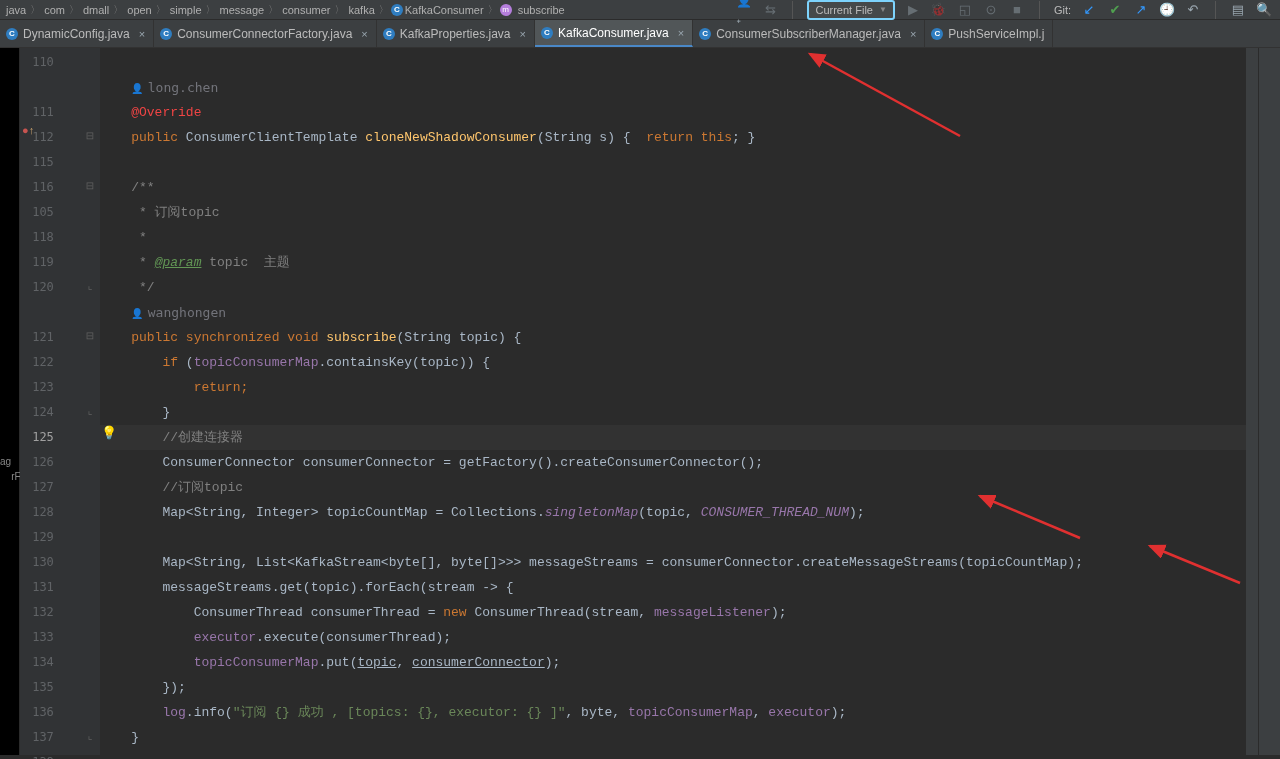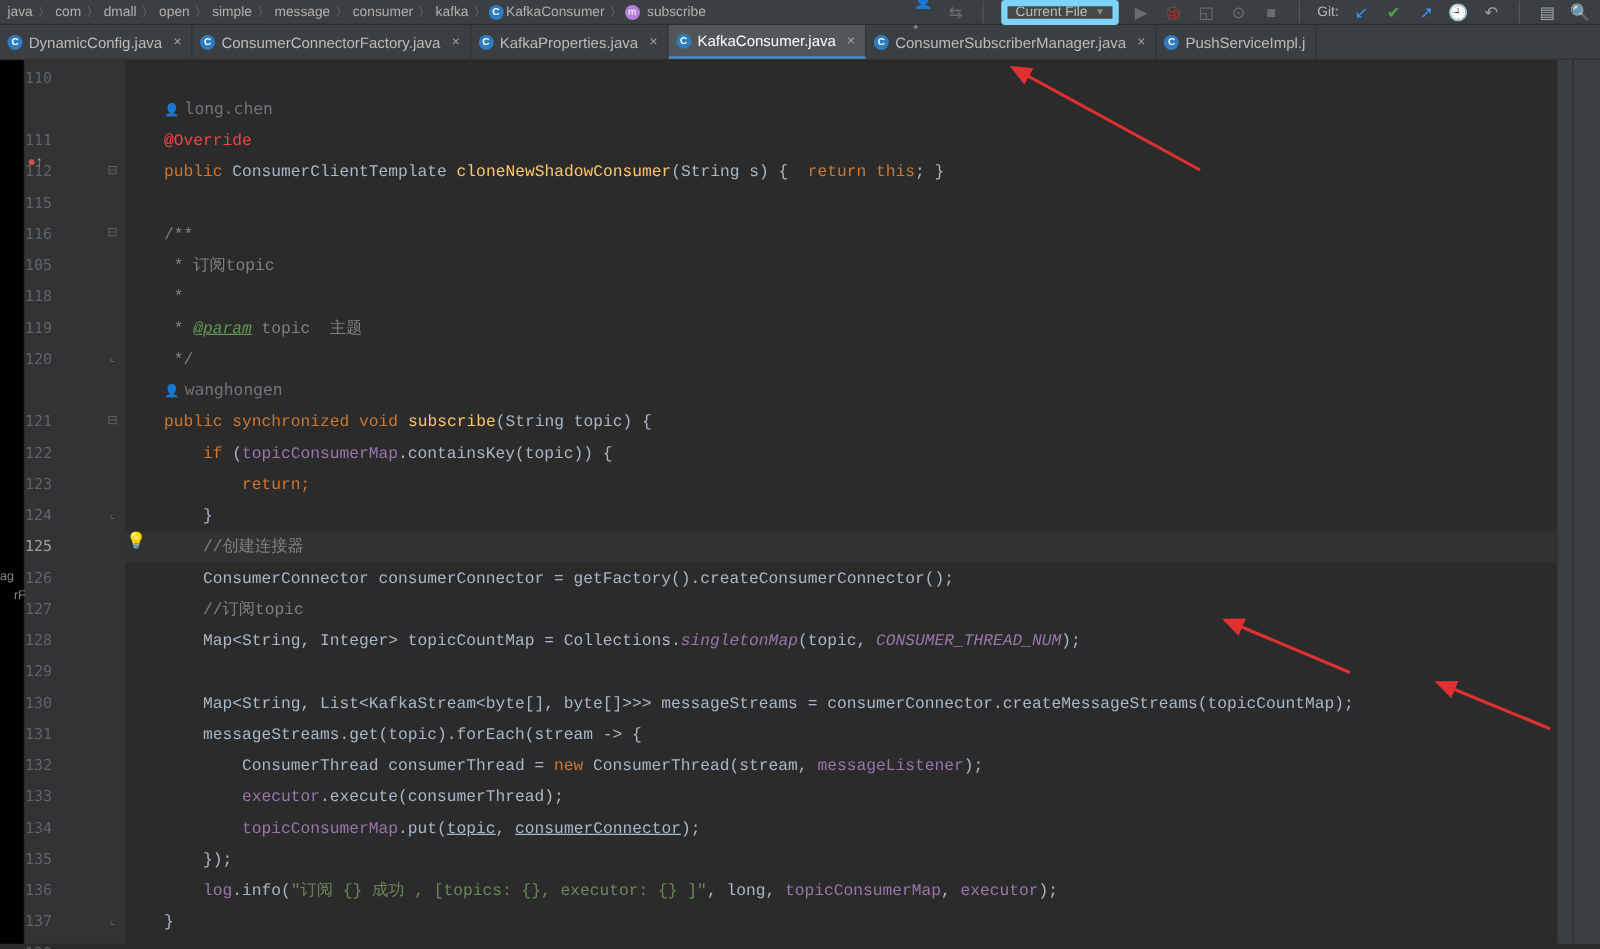--- a/index.html
+++ b/index.html
@@ -4,35 +4,35 @@
 <style>
   * { box-sizing: border-box; margin: 0; padding: 0; }
   html, body { width: 1280px; height: 759px; overflow: hidden; background:#2b2b2b; font-family: "Segoe UI", "Arial", sans-serif; font-size:12px; color:#a9b7c6; }
   .topbar { height:20px; background:#3c3f41; display:flex; align-items:center; border-bottom:1px solid #2b2b2b; }
   .breadcrumb { display:flex; align-items:center; padding:0 4px; flex:0 0 auto; }
   .crumb { display:flex; align-items:center; color:#b0b0b0; font-size:11px; padding:0 2px; cursor:default; }
   .chev { color:#808080; padding:0 2px; font-size:10px; }
   .method-badge { width:12px; height:12px; border-radius:6px; background:#b57edc; color:#fff; font-size:8px; line-height:12px; text-align:center; margin-right:4px; display:inline-block; }
   .nav-right { margin-left:auto; display:flex; align-items:center; gap:10px; padding-right:8px; }
   .nav-icon { width:16px; height:16px; display:flex; align-items:center; justify-content:center; color:#9aa7b0; cursor:pointer; font-size:13px; }
-  .run-config { background:#45494a; border:5px solid #7dd3fc; border-radius:3px; height:20px; display:flex; align-items:center; padding:0 6px; color:#bbb; font-size:11px; gap:6px; }
+  .run-config { background:#45494a; border:2px solid #7dd3fc; border-radius:3px; height:20px; display:flex; align-items:center; padding:0 6px; color:#bbb; font-size:11px; gap:6px; }
   .run-config .tri { font-size:8px; color:#888; }
   .disabled { opacity:.45; }
   .git-check { color:#50a050; }
   .git-arrow-in  { color:#3399ff; }
   .git-arrow-out { color:#3399ff; }
   .tabs { height:28px; background:#3c3f41; display:flex; align-items:stretch; border-bottom:1px solid #323232; }
   .tab { display:flex; align-items:center; padding:0 8px 0 6px; color:#bbbbbb; font-size:12px; border-right:1px solid #323232; gap:5px; cursor:pointer; position:relative; }
   .tab.active { background:#515658; color:#ffffff; border-bottom:2px solid #4a88c7; }
   .file-badge { width:12px; height:12px; border-radius:6px; background:#2f7dc0; color:#fff; font-size:8px; font-weight:bold; line-height:12px; text-align:center; display:inline-block; }
   .tab .close { color:#9aa7b0; font-size:11px; margin-left:4px; }
   .editor-area { display:flex; height:707px; }
   .left-rail { width:20px; background:#000000; border-right:1px solid #2b2b2b; display:flex; flex-direction:row; align-items:center; color:#888; font-size:10px; }
   .left-rail .txt { writing-mode: horizontal-tb; margin-top:120px; }
-  .gutter { width:60px; background:#313335; text-align:left; padding-top:2px; position:relative; }
+  .gutter { width:60px; background:#313335; text-align:center; padding-top:2px; position:relative; }
   .markers { width:20px; background:#313335; position:relative; }
   .code { flex:1; background:#2b2b2b; font-family:"Consolas","Menlo","Courier New",monospace; font-size:13px; position:relative; padding-top:2px; overflow:hidden; }
   .ln { height:25px; line-height:25px; padding-right:14px; color:#606366; font-size:12px; font-family:"Consolas","Menlo",monospace; }
   .ln.caret { color:#a0a0a0; }
   .mrow { height:25px; display:flex; align-items:center; justify-content:center; }
   .mrow .fold { color:#606060; font-size:10px; cursor:pointer; }
   .cl { height:25px; line-height:25px; white-space:pre; }
   .cl.caret-line { background:#323232; }
   .hint { height:25px; line-height:25px; white-space:pre; color:#72737a; font-family:"Consolas","Menlo",monospace; font-size:13px; }
   .authoricon::before { content:"\1F464"; font-size:10px; color:#72737a; margin-right:4px; }
@@ -247,21 +247,21 @@
     <div class="cl">        <span>ConsumerConnector consumerConnector = getFactory().createConsumerConnector();</span></div>
     <div class="cl">        <span class="cmt">//订阅topic</span></div>
     <div class="cl">        <span>Map&lt;String, Integer&gt; topicCountMap = Collections.</span><span class="prm">singletonMap</span><span>(topic, </span><span class="lit">CONSUMER_THREAD_NUM</span><span>);</span></div>
     <div class="cl"> </div>
     <div class="cl">        <span>Map&lt;String, List&lt;KafkaStream&lt;byte[], byte[]&gt;&gt;&gt; messageStreams = consumerConnector.createMessageStreams(topicCountMap);</span></div>
     <div class="cl">        <span>messageStreams.get(topic).forEach(stream -&gt; {</span></div>
     <div class="cl">            <span>ConsumerThread consumerThread = </span><span class="kw">new</span><span> ConsumerThread(stream, </span><span class="fld">messageListener</span><span>);</span></div>
     <div class="cl">            <span class="fld">executor</span><span>.execute(consumerThread);</span></div>
     <div class="cl">            <span class="fld">topicConsumerMap</span><span>.put(</span><span class="ul">topic</span><span>, </span><span class="ul">consumerConnector</span><span>);</span></div>
     <div class="cl">        <span>});</span></div>
-    <div class="cl">        <span class="fld">log</span><span>.info(</span><span class="str">"订阅 {} 成功 , [topics: {}, executor: {} ]"</span><span>, long, </span><span class="fld">topicConsumerMap</span><span>, </span><span class="fld">executor</span><span>);</span></div>
+    <div class="cl">        <span class="fld">log</span><span>.info(</span><span class="str">"订阅 {} 成功 , [topics: {}, executor: {} ]"</span><span>, byte, </span><span class="fld">topicConsumerMap</span><span>, </span><span class="fld">executor</span><span>);</span></div>
     <div class="cl">    <span>}</span></div>
     <div class="cl"> </div>
 
     <svg class="arrow" style="left:700px; top:-2px;" width="170" height="100">
       <defs>
           <marker id="ah1" markerWidth="8" markerHeight="8" refX="6" refY="3" orient="auto">
             <path d="M0,0 L7,3 L0,6 Z" fill="#e03030"></path>
           </marker>
         </defs>
       <line x1="160" y1="90" x2="10" y2="8" stroke="#e03030" stroke-width="2.5" marker-end="url(#ah1)"></line>

